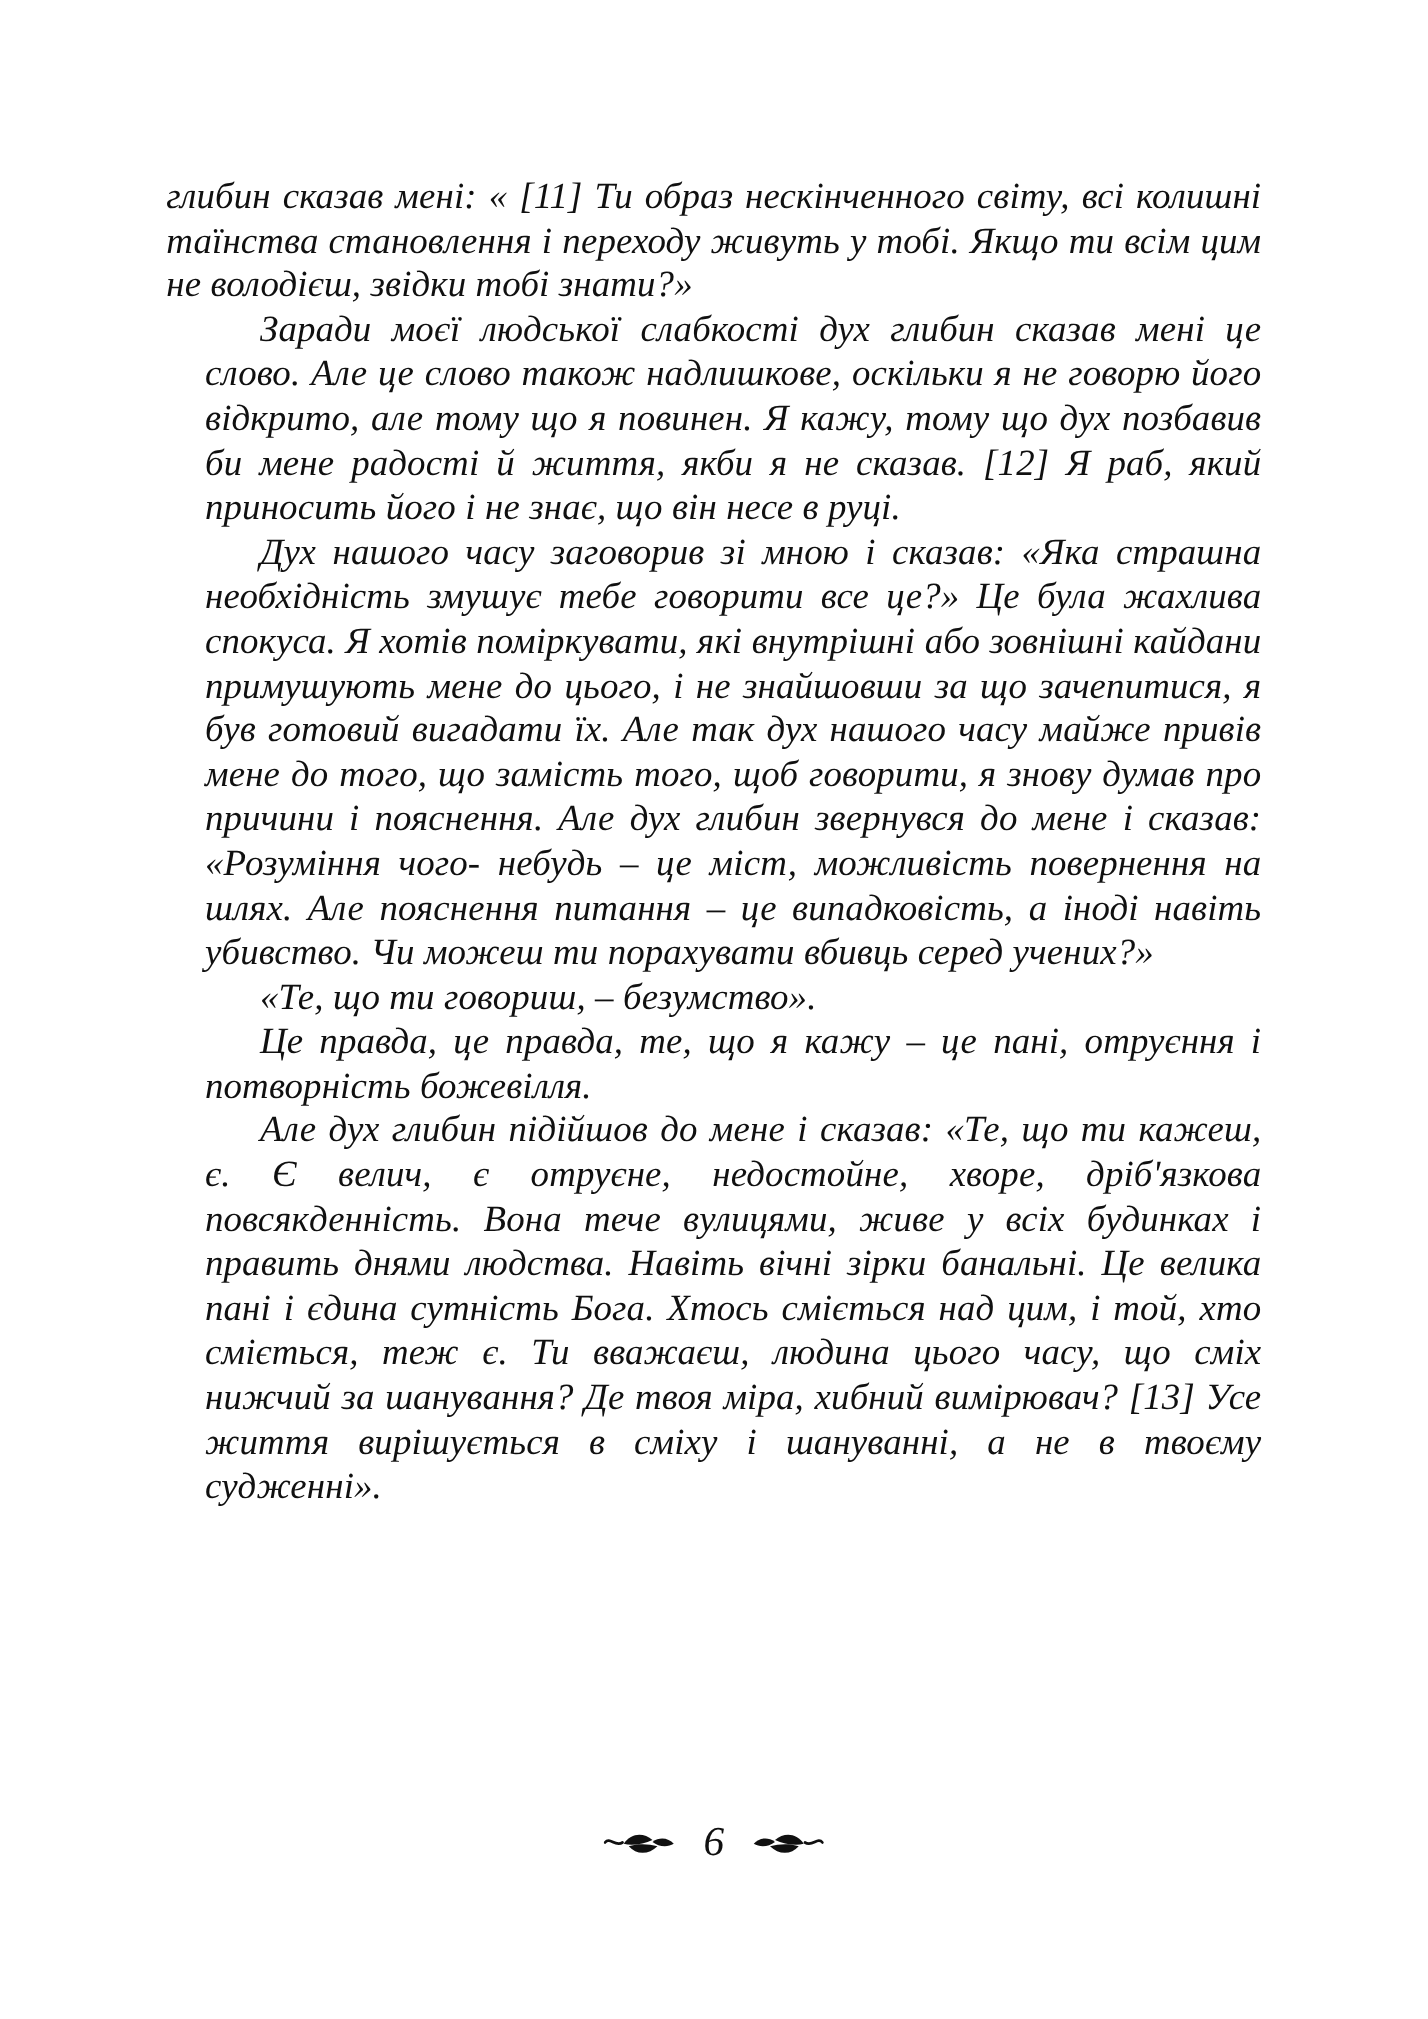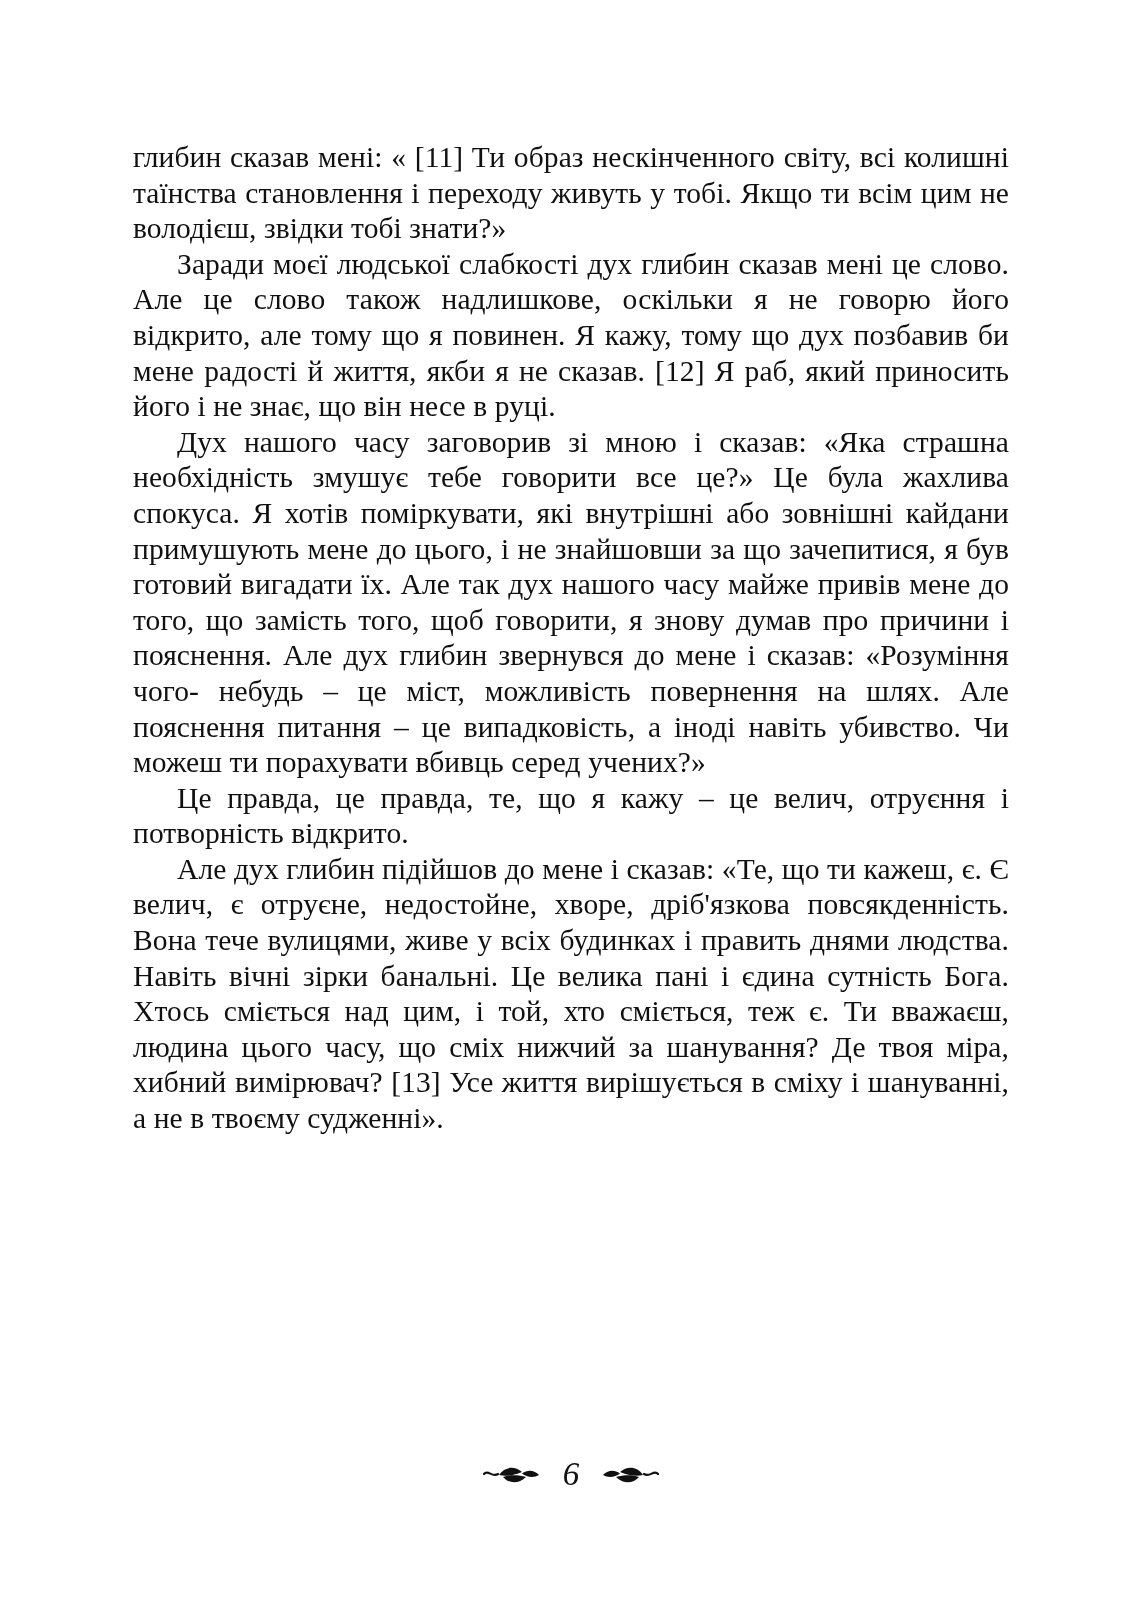--- a/index.html
+++ b/index.html
@@ -18,27 +18,29 @@
     position: absolute;
     left: 133px;
     top: 140px;
     width: 876px;
     font-family: "Liberation Serif", "DejaVu Serif", serif;
     font-size: 29.5px;
     line-height: 35.6px;
     color: #101010;
     text-align: justify;
     letter-spacing: 0.1px;
+    font-style: italic;
   }
   .text-block p {
     margin: 0;
     padding: 0;
   }
   .text-block p.indent {
     text-indent: 44px;
+    margin-left: 31px;
   }
   .footer {
     position: absolute;
     left: 0;
     top: 1458px;
     width: 100%;
     display: flex;
     justify-content: center;
     align-items: center;
     gap: 22px;
@@ -60,21 +62,22 @@
 </style>
 </head>
 <body>
 
 <div class="page">
 
   <div class="text-block">
     <p>глибин сказав мені: « [11] Ти образ нескінченного світу, всі колишні таїнства становлення і переходу живуть у тобі. Якщо ти всім цим не володієш, звідки тобі знати?»</p>
     <p class="indent">Заради моєї людської слабкості дух глибин сказав мені це слово. Але це слово також надлишкове, оскільки я не говорю його відкрито, але тому що я повинен. Я кажу, тому що дух позбавив би мене радості й життя, якби я не сказав.  [12] Я раб, який приносить його і не знає, що він несе в руці.</p>
     <p class="indent">Дух нашого часу заговорив зі мною і сказав: «Яка страшна необхідність змушує тебе говорити все це?» Це була жахлива спокуса. Я хотів поміркувати, які внутрішні або зовнішні кайдани примушують мене до цього, і не знайшовши за що зачепитися, я був готовий вигадати їх. Але так дух нашого часу майже привів мене до того, що замість того, щоб говорити, я знову думав про причини і пояснення. Але дух глибин звернувся до мене і сказав: «Розуміння чого- небудь – це міст, можливість повернення на шлях. Але пояснення питання – це випадковість, а іноді навіть убивство. Чи можеш ти порахувати вбивць серед учених?»</p>
-    <p class="indent">Це правда, це правда, те, що я кажу –  це велич, отруєння і потворність відкрито.</p>
+    <p class="indent">«Те, що ти говориш, – безумство».</p>
+    <p class="indent">Це правда, це правда, те, що я кажу –  це пані, отруєння і потворність божевілля.</p>
     <p class="indent">Але дух глибин підійшов до мене і сказав: «Те, що ти кажеш, є. Є велич, є отруєне, недостойне, хворе, дріб'язкова повсякденність. Вона тече вулицями, живе у всіх будинках і править днями людства. Навіть вічні зірки банальні. Це велика пані і єдина сутність Бога. Хтось сміється над цим, і той, хто сміється, теж є. Ти вважаєш, людина цього часу, що сміх нижчий за шанування? Де твоя міра, хибний вимірювач? [13] Усе життя вирішується в сміху і шануванні, а не в твоєму судженні».</p>
   </div>
 
   <div class="footer">
     <span class="fleuron left">
       <svg width="58" height="22" viewBox="0 0 58 22" aria-hidden="true">
         <path d="M1 10 C5 5, 9 14, 15 10" stroke="#101010" stroke-width="2.2" fill="none" stroke-linecap="round"></path>
         <path d="M16 11 C22 2, 32 2, 39 8 C32 11, 23 13, 16 11 Z" fill="#101010"></path>
         <path d="M20 13 C26 20, 36 20, 43 13 C36 11, 27 10.5, 20 13 Z" fill="#101010"></path>
         <path d="M39 9.5 C45 5, 52 6.5, 56 11 C51 14, 44 13.5, 39 9.5 Z" fill="#101010"></path>

